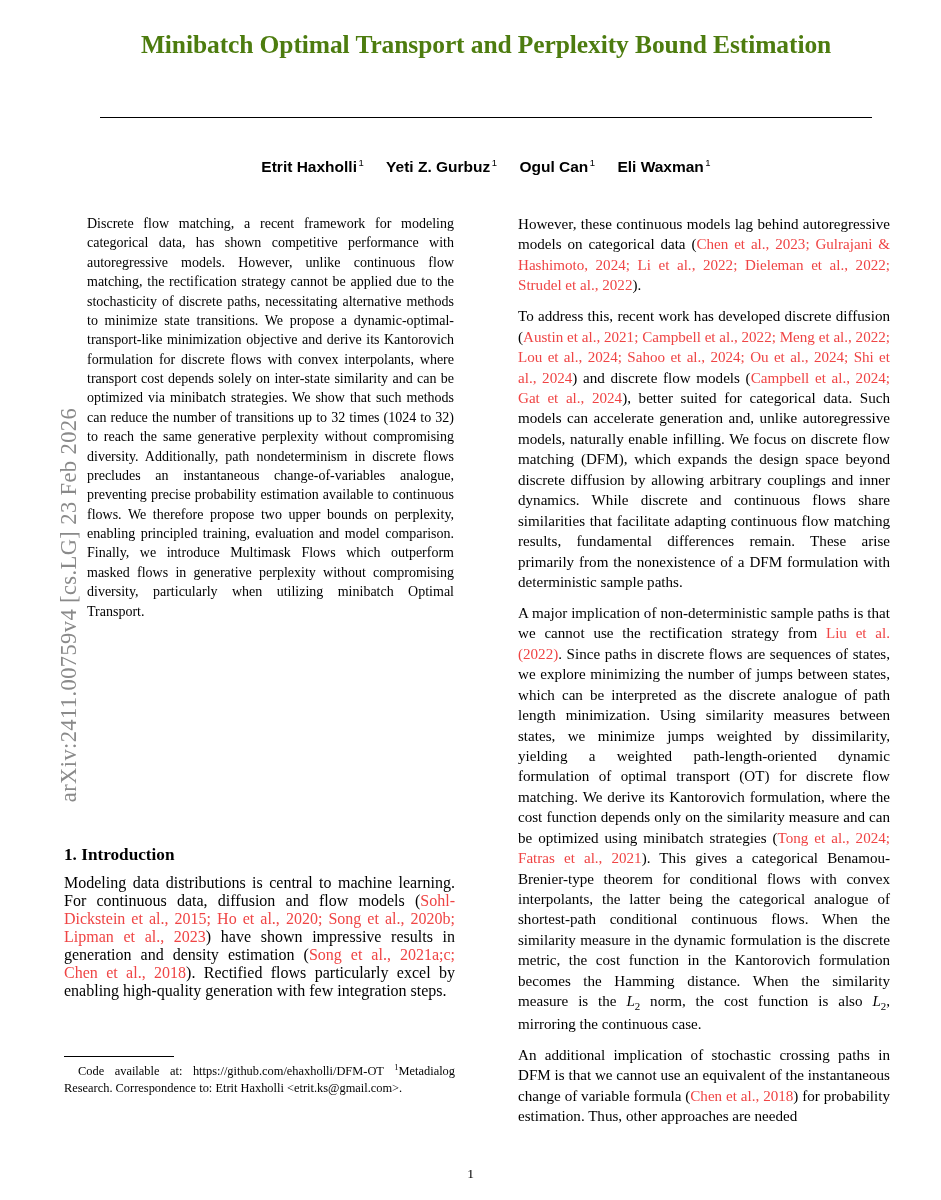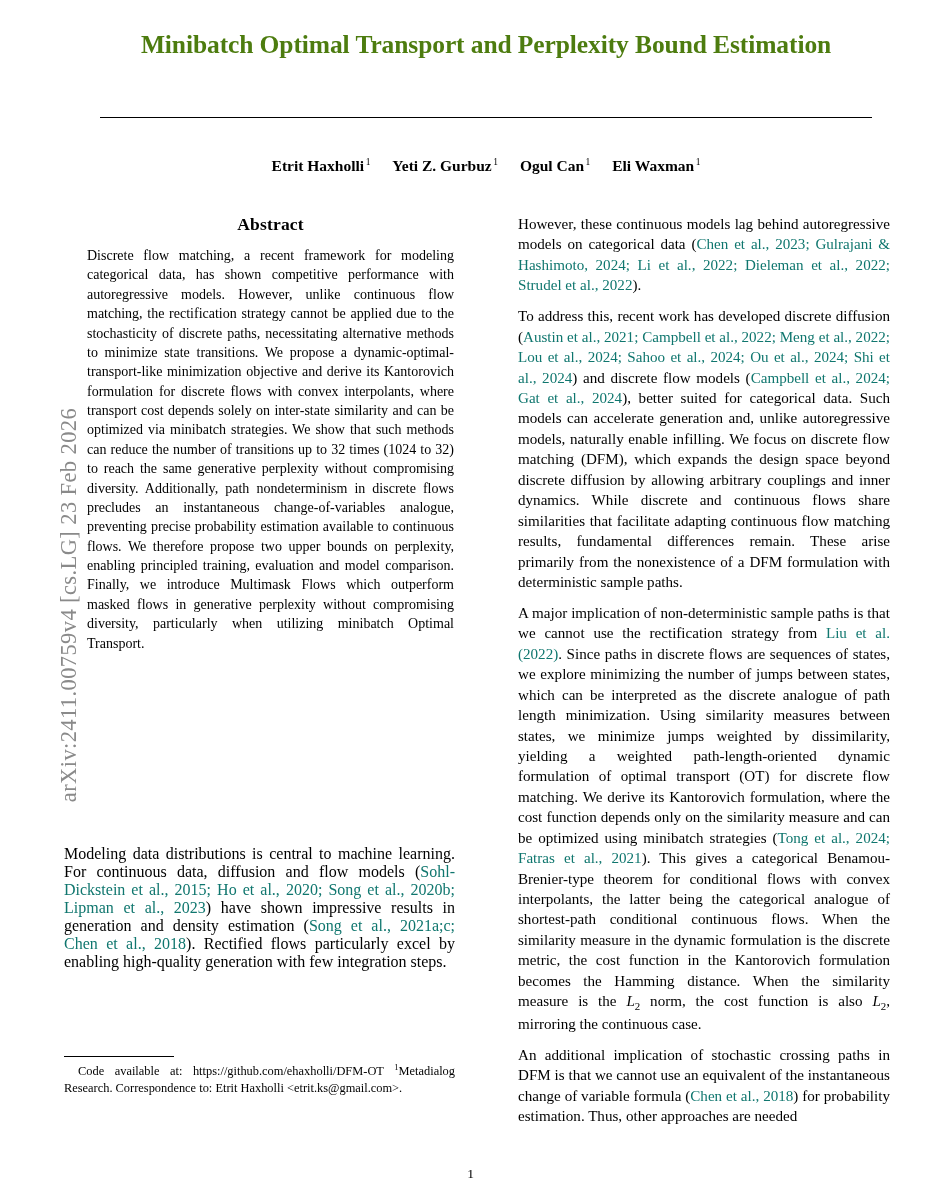--- a/index.html
+++ b/index.html
@@ -59,21 +59,21 @@
     border-top: 1.6px solid #000;
   }
 
   
   .authors {
     position: absolute;
     left: 100px;
     top: 157px;
     width: 772px;
     text-align: center;
-    font-family: Liberation Serif, serif;
+    font-family: Liberation Sans, sans-serif;
     font-weight: bold;
     font-size: 15.5px;
     color: #000;
   }
   .authors .au { margin: 0 9px; white-space: nowrap; }
   .authors sup { font-size: 9.5px; font-weight: normal; vertical-align: super; margin-left: 1.5px;}
 
   
   .col {
     position: absolute;
@@ -108,21 +108,21 @@
     margin: 0 0 9px 0;
     text-align: left;
   }
 
   p.para {
     margin: 0 0 10.5px 0;
     text-align: justify;
   }
   p.para:last-child { margin-bottom: 0; }
 
-  .cite { color: #0f766e; }
+  .cite { color: #ef4444; }
   .mathit {
     font-family: "Liberation Serif", "DejaVu Serif", serif;
     font-style: italic;
   }
   .mathit sub {
     font-style: normal;
     font-size: 0.72em;
   }
 
   
@@ -178,25 +178,25 @@
   <div class="title-rule"></div>
 
   <div class="authors">
     <span class="au"><span>Etrit Haxholli</span><sup>1</sup></span>
     <span class="au"><span>Yeti Z. Gurbuz</span><sup>1</sup></span>
     <span class="au"><span>Ogul Can</span><sup>1</sup></span>
     <span class="au"><span>Eli Waxman</span><sup>1</sup></span>
   </div>
 
   <div id="abstract-section">
-    <div class="abstract-head">Abstract</div>
     <p class="abstract-body">Discrete flow matching, a recent framework for modeling categorical data, has shown competitive performance with autoregressive models. However, unlike continuous flow matching, the rectification strategy cannot be applied due to the stochasticity of discrete paths, necessitating alternative methods to minimize state transitions. We propose a dynamic-optimal-transport-like minimization objective and derive its Kantorovich formulation for discrete flows with convex interpolants, where transport cost depends solely on inter-state similarity and can be optimized via minibatch strategies. We show that such methods can reduce the number of transitions up to 32 times (1024 to 32) to reach the same generative perplexity without compromising diversity. Additionally, path nondeterminism in discrete flows precludes an instantaneous change-of-variables analogue, preventing precise probability estimation available to continuous flows. We therefore propose two upper bounds on perplexity, enabling principled training, evaluation and model comparison. Finally, we introduce Multimask Flows which outperform masked flows in generative perplexity without compromising diversity, particularly when utilizing minibatch Optimal Transport.</p>
   </div>
 
   <div id="intro-section">
+    <div class="sec-head">1. Introduction</div>
     <p class="para"><span>Modeling data distributions is central to machine learning. For continuous data, diffusion and flow models (</span><span class="cite">Sohl-Dickstein et al., 2015</span><span class="cite">; </span><span class="cite">Ho et al., 2020</span><span class="cite">; </span><span class="cite">Song et al., 2020b</span><span class="cite">; </span><span class="cite">Lipman et al., 2023</span><span>) have shown impressive results in generation and density estimation (</span><span class="cite">Song et al., 2021a;c</span><span class="cite">; </span><span class="cite">Chen et al., 2018</span><span>). Rectified flows particularly excel by enabling high-quality generation with few integration steps.</span></p>
   </div>
 
   <div class="footnote-wrap">
     <div class="footnote-rule"></div>
     <p class="footnote-text">
       <span style="margin-left:14px">Code available at:  https://github.com/ehaxholli/DFM-OT</span>
       <sup>1</sup><span>Metadialog Research.   Correspondence to:  Etrit Haxholli &lt;etrit.ks@gmail.com&gt;.</span>
     </p>
   </div>

